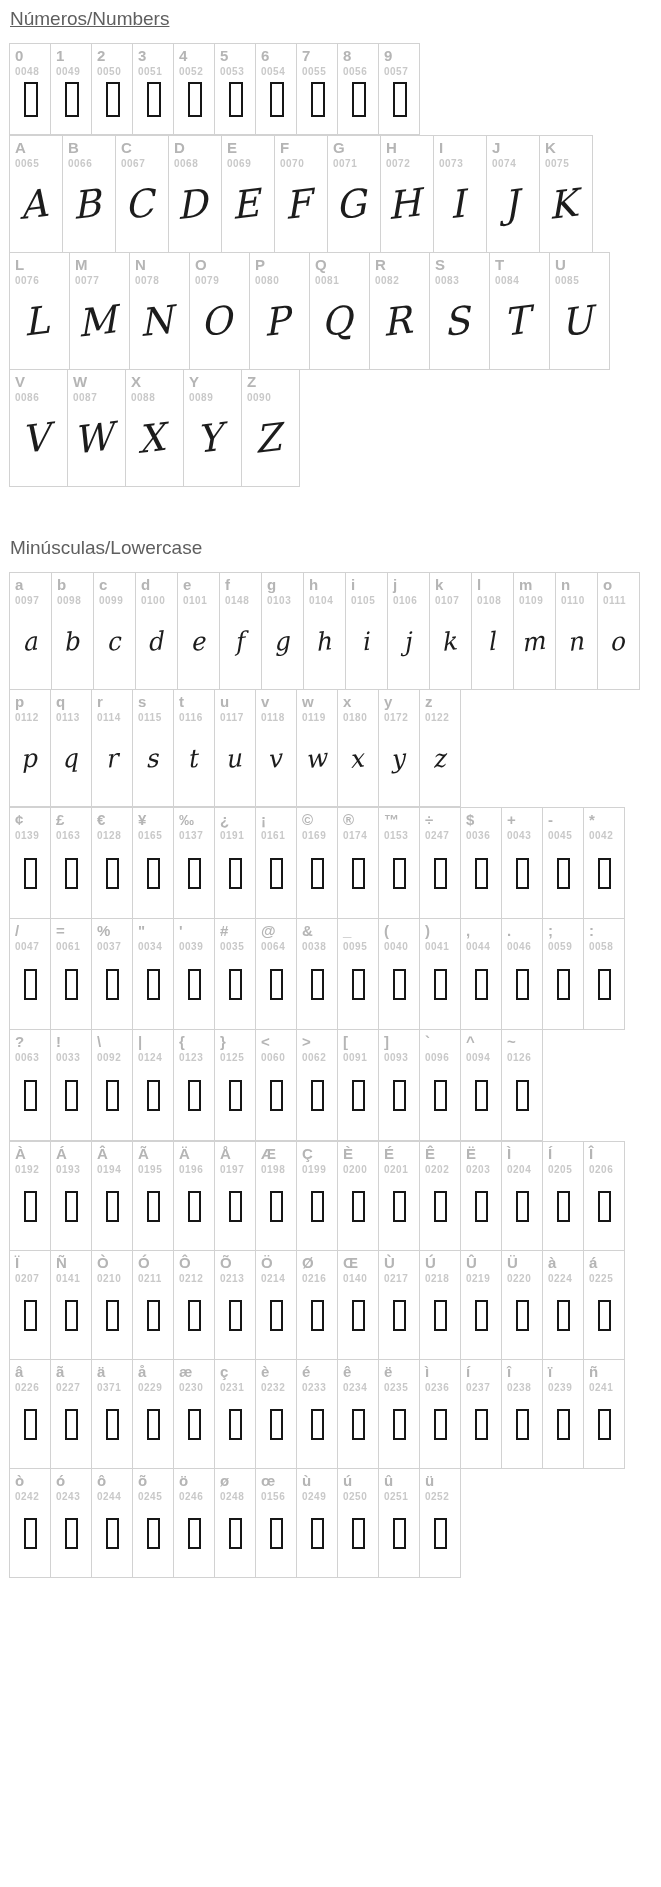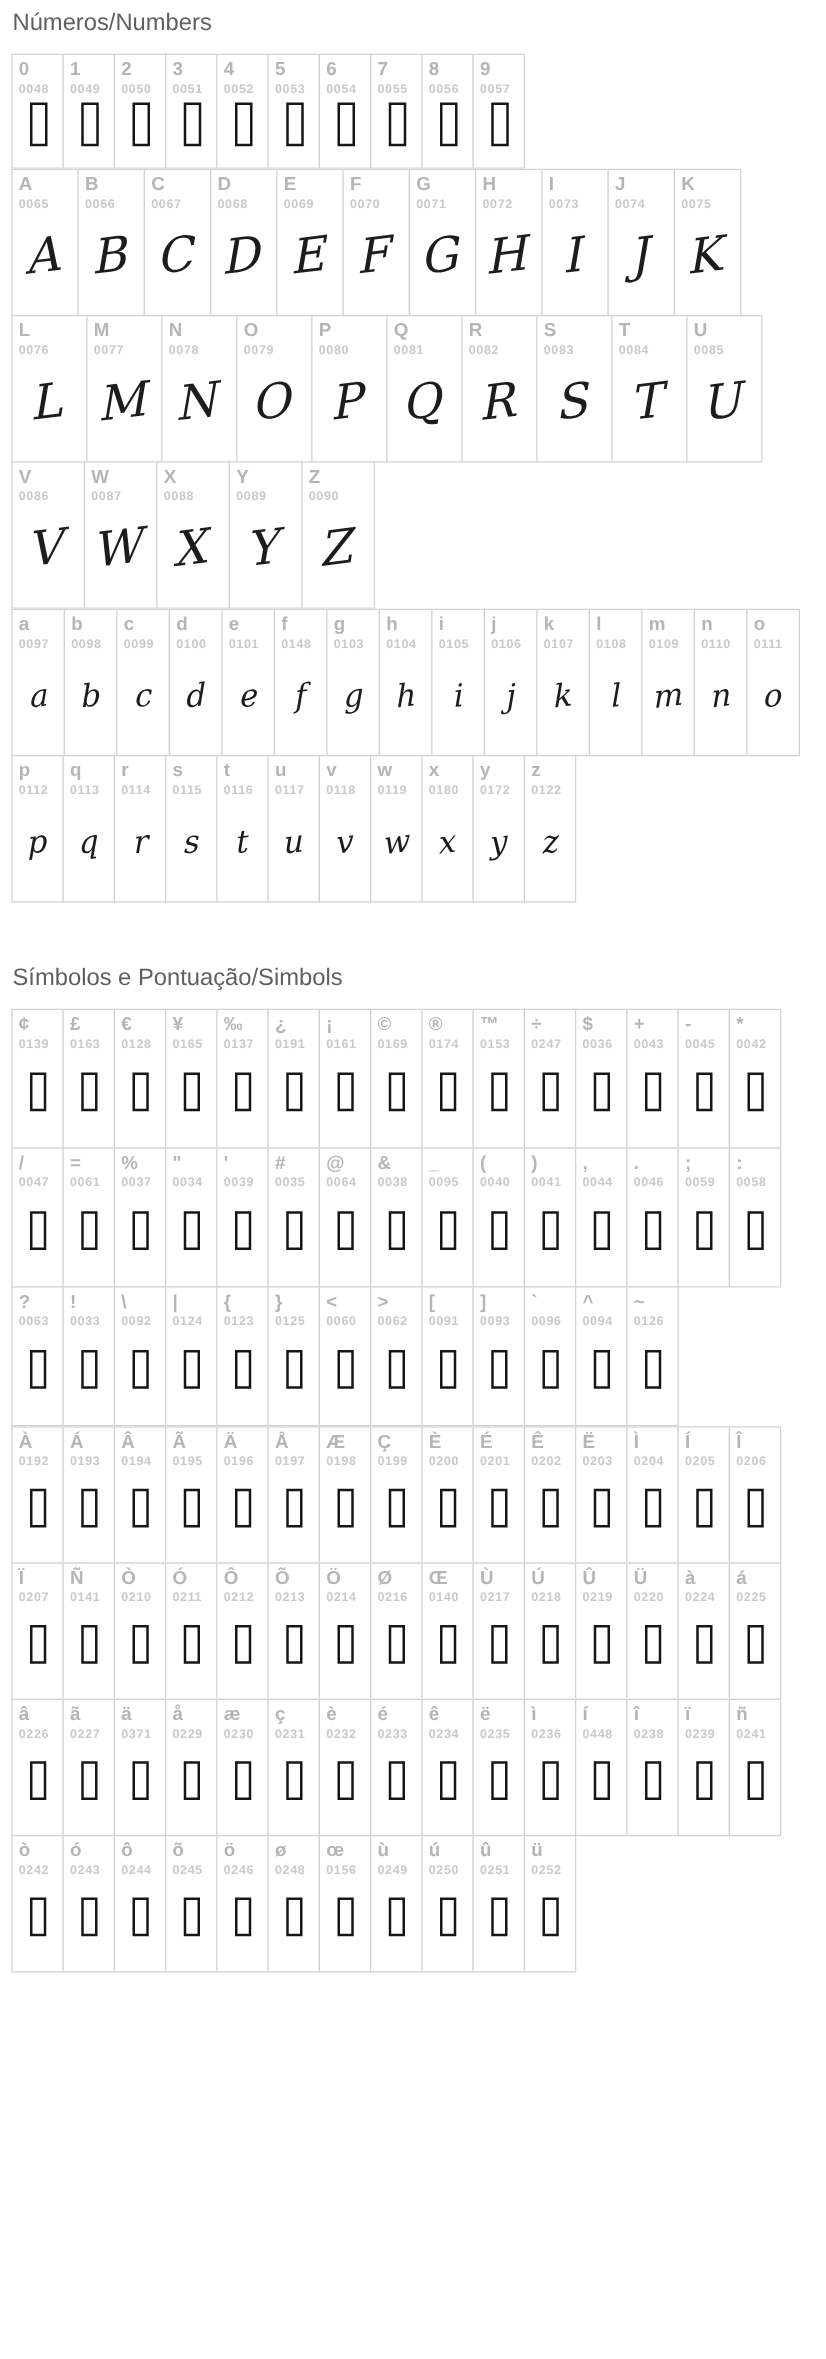--- a/index.html
+++ b/index.html
@@ -1,19 +1,19 @@
 <!DOCTYPE html>
 <html><head>
 <meta charset="utf-8">
 <style>
   html,body{margin:0;padding:0;background:#ffffff;}
   body{font-family:"Liberation Sans",sans-serif;width:661px;}
   .page{padding:8px 0 10px 9px;}
   .section-title{font-size:19px;color:#5f5f5f;margin:50px 0 13px 1px;font-weight:normal;}
-  .section:first-child .section-title{margin-top:0;}
+  .section:first-child .section-title{margin-top:0;text-decoration:underline;}
   .row{display:flex;}
   .row + .row{margin-top:-1px;}
   .cell{box-sizing:border-box;border:1px solid #d2d2d2;margin-right:-1px;
         display:flex;flex-direction:column;background:#fff;padding:4px 0 0 5px;}
   .cell-char{font-size:15px;font-weight:bold;color:#b5b5b5;line-height:1.05;}
   .cell-code{font-size:10px;font-weight:bold;color:#c9c9c9;letter-spacing:.5px;margin-top:2px;}
   .cell-glyph{flex:1;display:flex;align-items:center;justify-content:center;padding:0 4px 12px 0;}
   .tofu{display:inline-block;border:2.5px solid #161616;background:#fff;}
   .tofu-lg{width:10px;height:31px;}
   .tofu-sm{width:9px;height:27px;}
@@ -285,20 +285,21 @@
         <div class="cell" style="width: 59px; height: 118px;">
           <div class="cell-char">Z</div>
           <div class="cell-code">0090</div>
           <div class="cell-glyph">
             <span class="script script-uc">Z</span>
           </div>
         </div>
       </div>
     </div>
     <div class="section">
+      <h2 class="section-title">Minúsculas/Lowercase</h2>
       <div class="row">
         <div class="cell" style="width: 43px; height: 118px;">
           <div class="cell-char">a</div>
           <div class="cell-code">0097</div>
           <div class="cell-glyph">
             <span class="script script-lc">a</span>
           </div>
         </div>
         <div class="cell" style="width: 43px; height: 118px;">
           <div class="cell-char">b</div>
@@ -473,21 +474,20 @@
         <div class="cell" style="width: 42px; height: 118px;">
           <div class="cell-char">z</div>
           <div class="cell-code">0122</div>
           <div class="cell-glyph">
             <span class="script script-lc">z</span>
           </div>
         </div>
       </div>
     </div>
     <div class="section">
-      <h2 class="section-title">Símbolos e Pontuação/Simbols</h2>
       <div class="row">
         <div class="cell" style="width: 42px; height: 112px;">
           <div class="cell-char">¢</div>
           <div class="cell-code">0139</div>
           <div class="cell-glyph">
             <span class="tofu tofu-sm"></span>
           </div>
         </div>
         <div class="cell" style="width: 42px; height: 112px;">
           <div class="cell-char">£</div>
@@ -1077,21 +1077,21 @@
         </div>
         <div class="cell" style="width: 42px; height: 110px;">
           <div class="cell-char">ì</div>
           <div class="cell-code">0236</div>
           <div class="cell-glyph">
             <span class="tofu tofu-sm"></span>
           </div>
         </div>
         <div class="cell" style="width: 42px; height: 110px;">
           <div class="cell-char">í</div>
-          <div class="cell-code">0448</div>
+          <div class="cell-code">0237</div>
           <div class="cell-glyph">
             <span class="tofu tofu-sm"></span>
           </div>
         </div>
         <div class="cell" style="width: 42px; height: 110px;">
           <div class="cell-char">î</div>
           <div class="cell-code">0238</div>
           <div class="cell-glyph">
             <span class="tofu tofu-sm"></span>
           </div>

